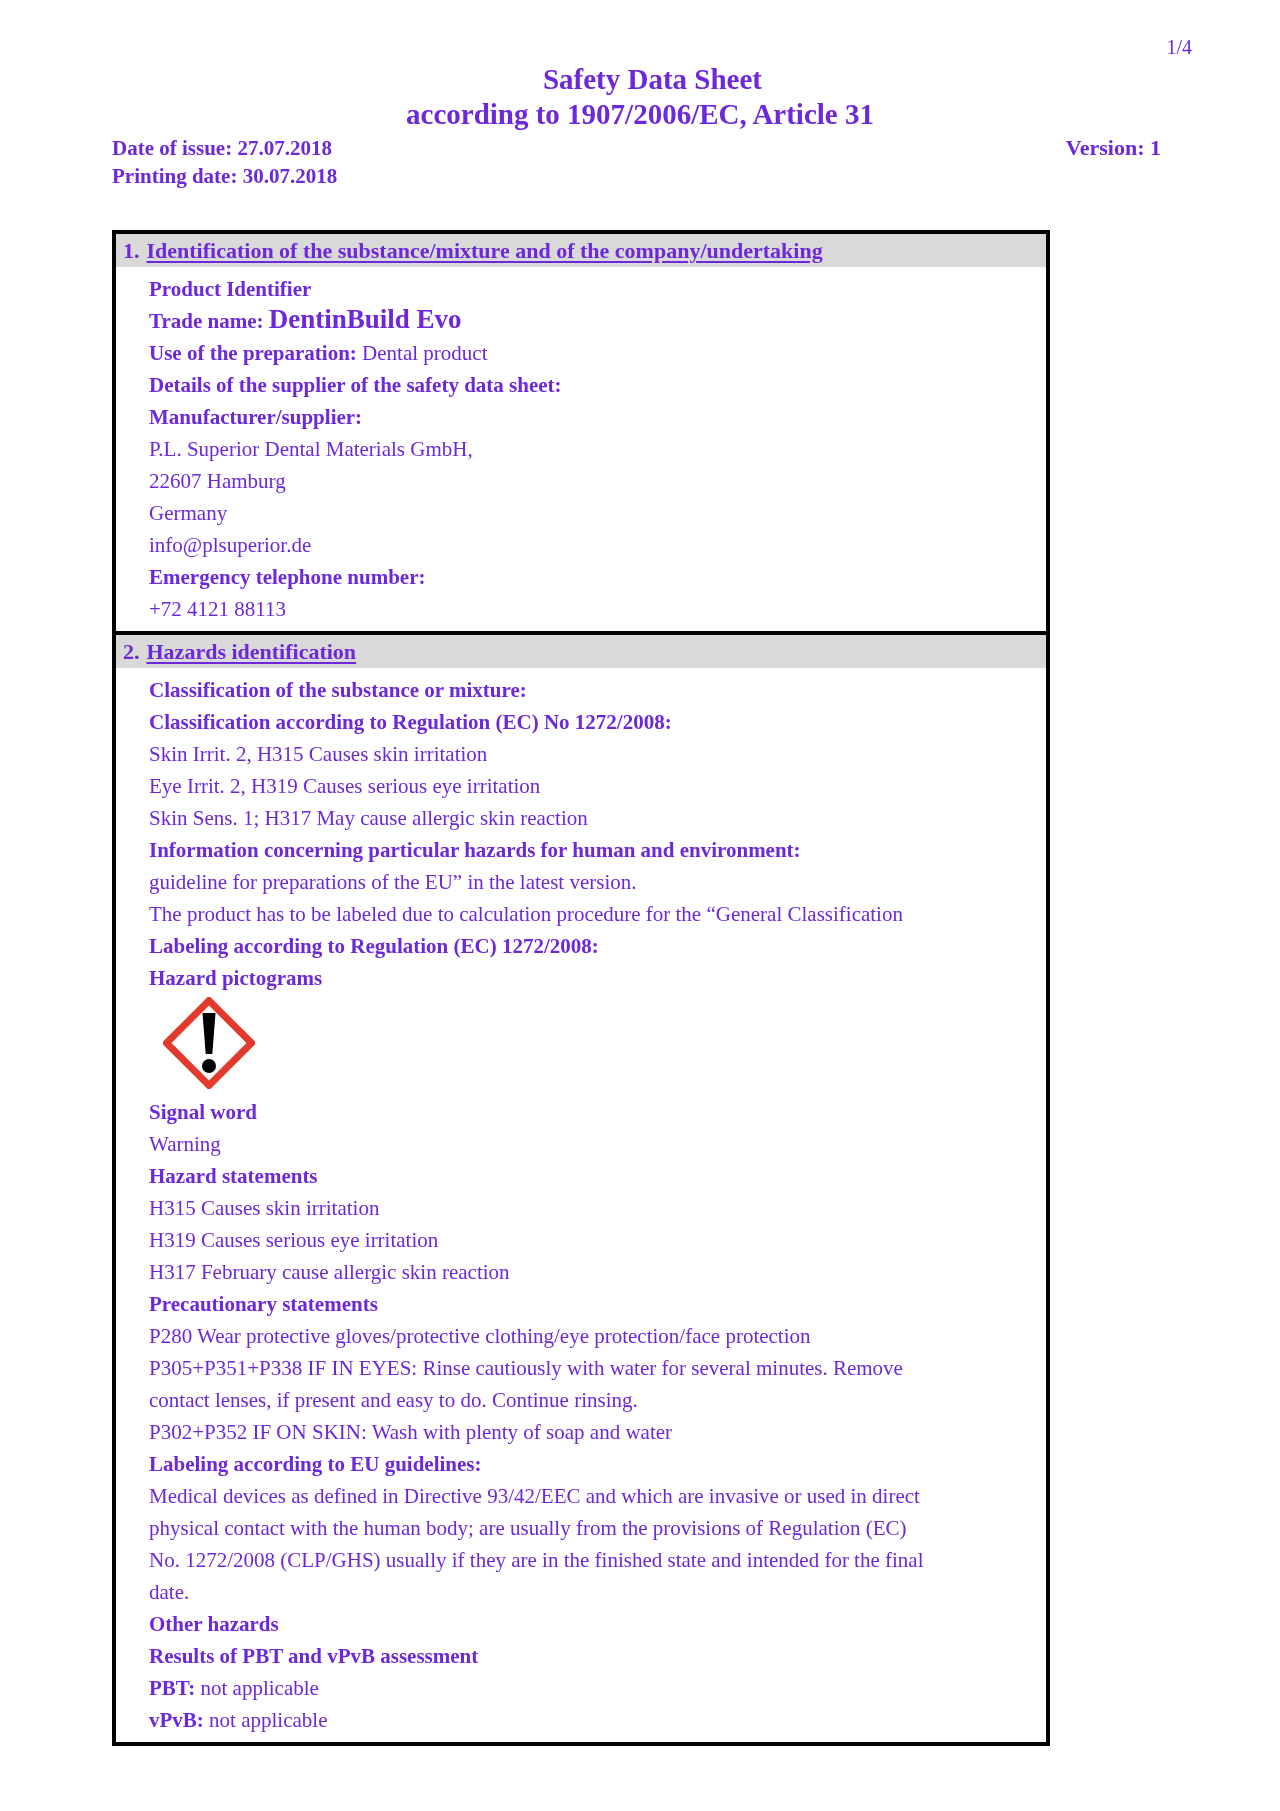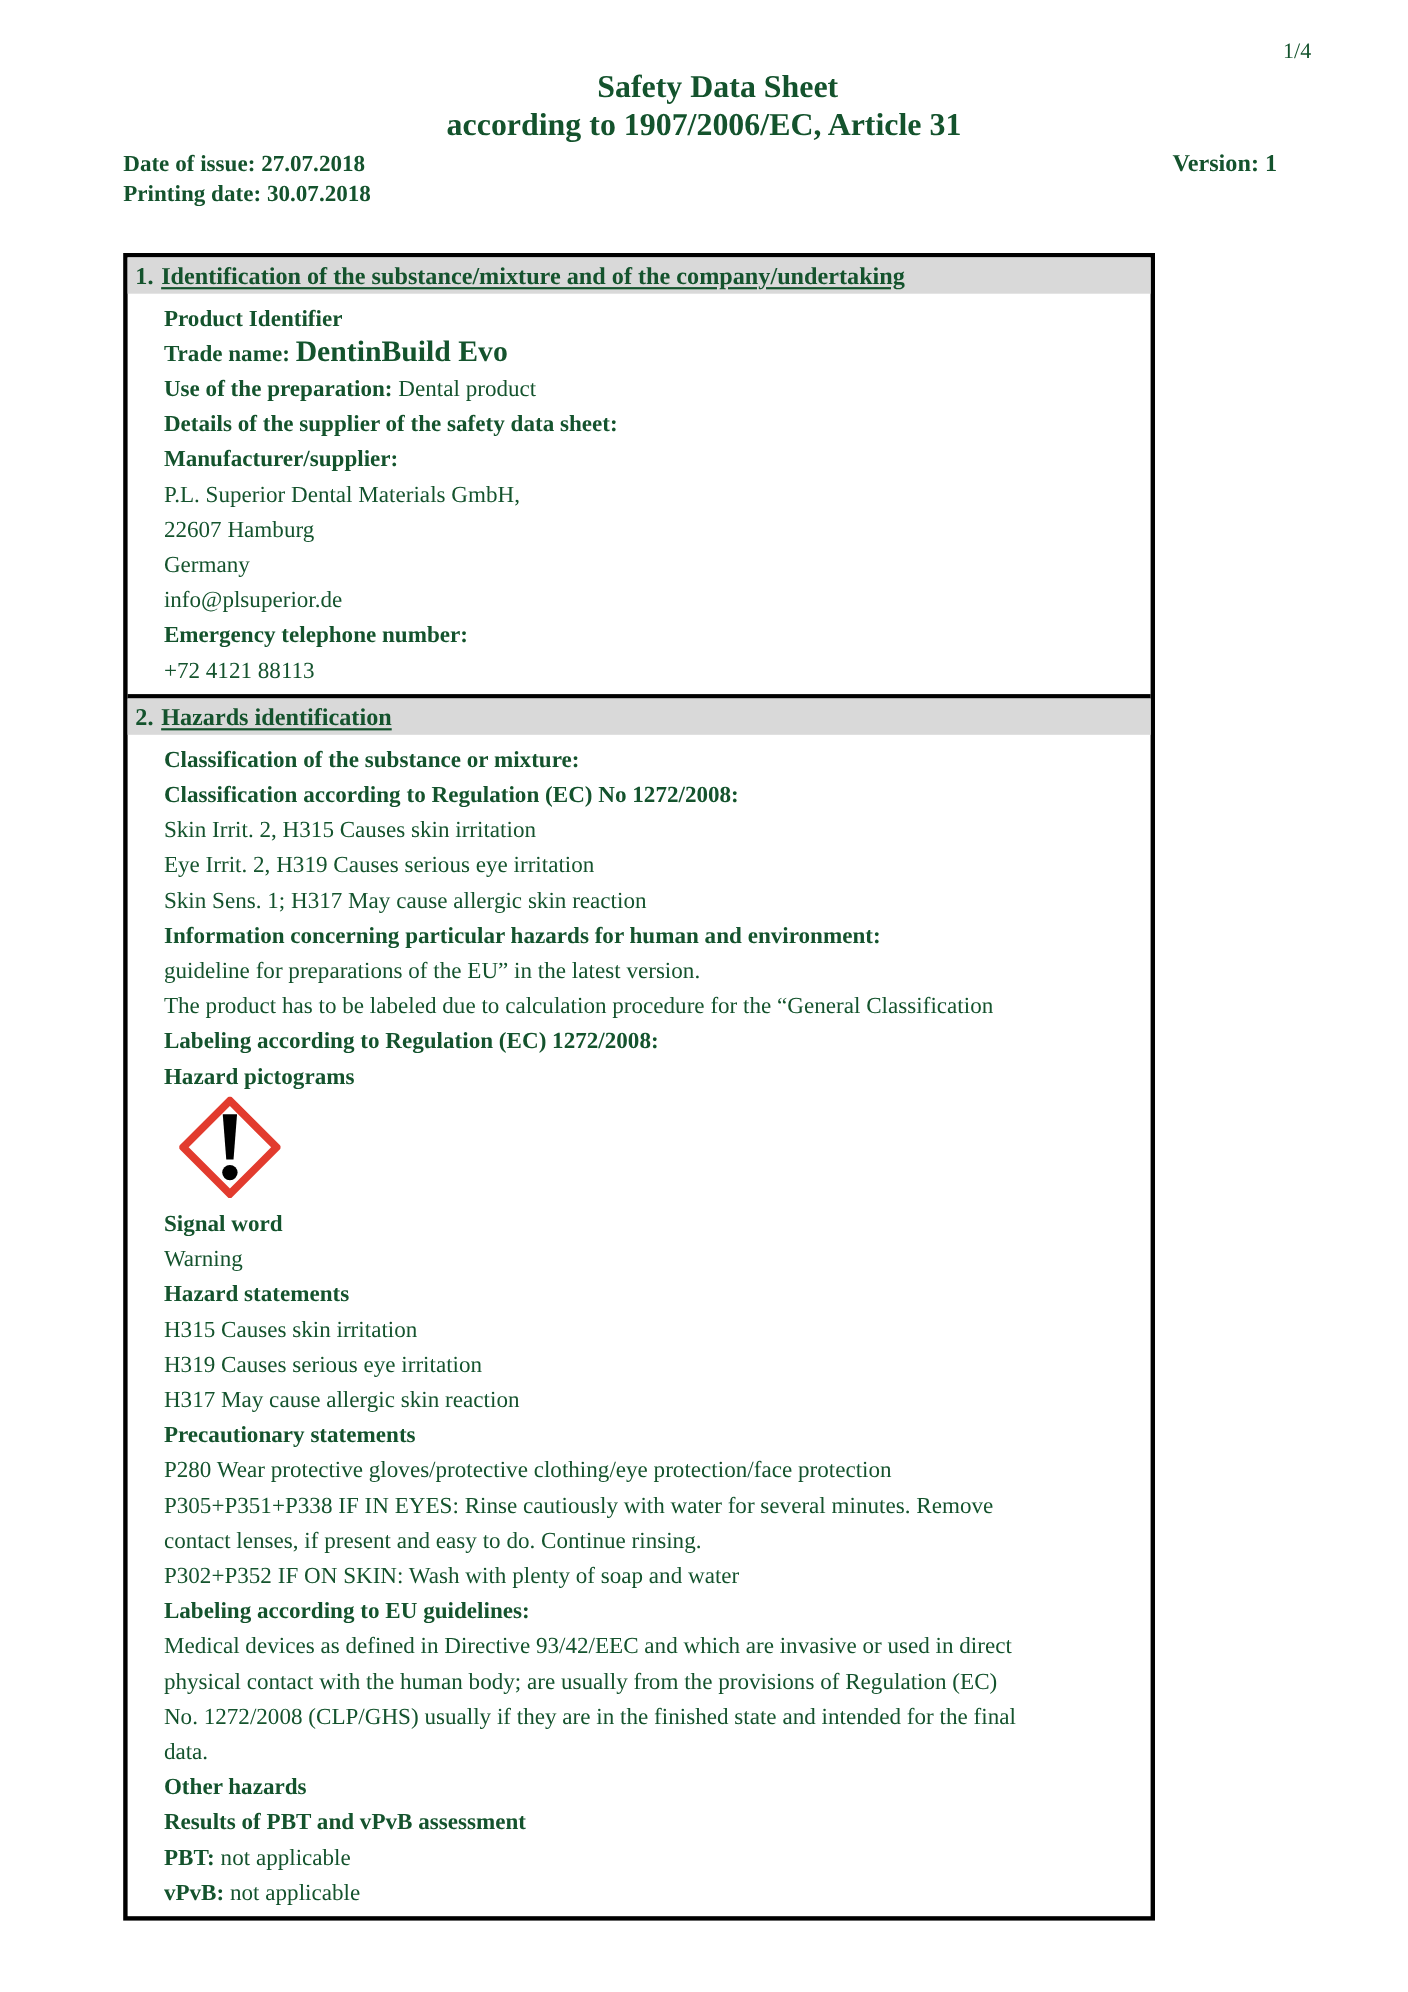--- a/index.html
+++ b/index.html
@@ -3,21 +3,21 @@
 <meta charset="utf-8">
 <style>
   * { box-sizing: border-box; }
   html, body { margin: 0; padding: 0; background: #ffffff; }
   .page {
     position: relative;
     width: 1280px;
     height: 1811px;
     background: #ffffff;
     font-family: "Liberation Serif", "DejaVu Serif", serif;
-    color: #14532d;
+    color: #6d28d9;
     overflow: hidden;
   }
   .pageno {
     position: absolute;
     top: 36px;
     right: 88px;
     font-size: 20px;
   }
   .doc-title {
     margin: 0;
@@ -169,41 +169,41 @@
             <div class="line"><span class="b">Signal word</span><span class="b big"></span><span></span></div>
 
             <div class="line"><span class="b"></span><span class="b big"></span><span>Warning</span></div>
 
             <div class="line"><span class="b">Hazard statements</span><span class="b big"></span><span></span></div>
 
             <div class="line"><span class="b"></span><span class="b big"></span><span>H315 Causes skin irritation</span></div>
 
             <div class="line"><span class="b"></span><span class="b big"></span><span>H319 Causes serious eye irritation</span></div>
 
-            <div class="line"><span class="b"></span><span class="b big"></span><span>H317 May cause allergic skin reaction</span></div>
+            <div class="line"><span class="b"></span><span class="b big"></span><span>H317 February cause allergic skin reaction</span></div>
 
             <div class="line"><span class="b">Precautionary statements</span><span class="b big"></span><span></span></div>
 
             <div class="line"><span class="b"></span><span class="b big"></span><span>P280 Wear protective gloves/protective clothing/eye protection/face protection</span></div>
 
             <div class="line"><span class="b"></span><span class="b big"></span><span>P305+P351+P338 IF IN EYES: Rinse cautiously with water for several minutes. Remove</span></div>
 
             <div class="line"><span class="b"></span><span class="b big"></span><span>contact lenses, if present and easy to do. Continue rinsing.</span></div>
 
             <div class="line"><span class="b"></span><span class="b big"></span><span>P302+P352 IF ON SKIN: Wash with plenty of soap and water</span></div>
 
             <div class="line"><span class="b">Labeling according to EU guidelines:</span><span class="b big"></span><span></span></div>
 
             <div class="line"><span class="b"></span><span class="b big"></span><span>Medical devices as defined in Directive 93/42/EEC and which are invasive or used in direct</span></div>
 
             <div class="line"><span class="b"></span><span class="b big"></span><span>physical contact with the human body; are usually from the provisions of Regulation (EC)</span></div>
 
             <div class="line"><span class="b"></span><span class="b big"></span><span>No. 1272/2008 (CLP/GHS) usually if they are in the finished state and intended for the final</span></div>
 
-            <div class="line"><span class="b"></span><span class="b big"></span><span>data.</span></div>
+            <div class="line"><span class="b"></span><span class="b big"></span><span>date.</span></div>
 
             <div class="line"><span class="b">Other hazards</span><span class="b big"></span><span></span></div>
 
             <div class="line"><span class="b">Results of PBT and vPvB assessment</span><span class="b big"></span><span></span></div>
 
             <div class="line"><span class="b">PBT: </span><span class="b big"></span><span>not applicable</span></div>
 
             <div class="line"><span class="b">vPvB: </span><span class="b big"></span><span>not applicable</span></div>
           </div>
       </div>

